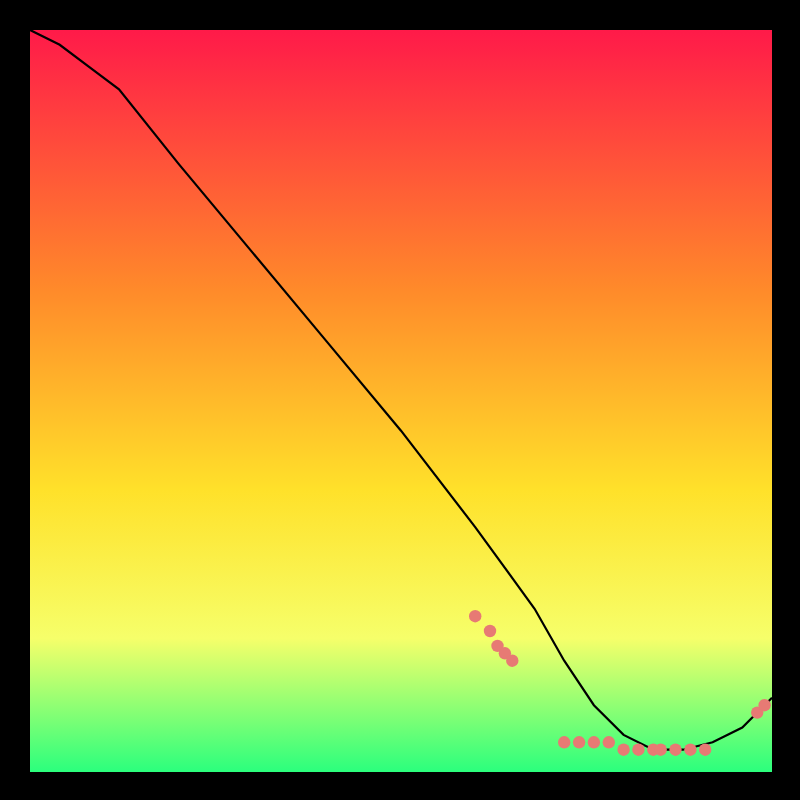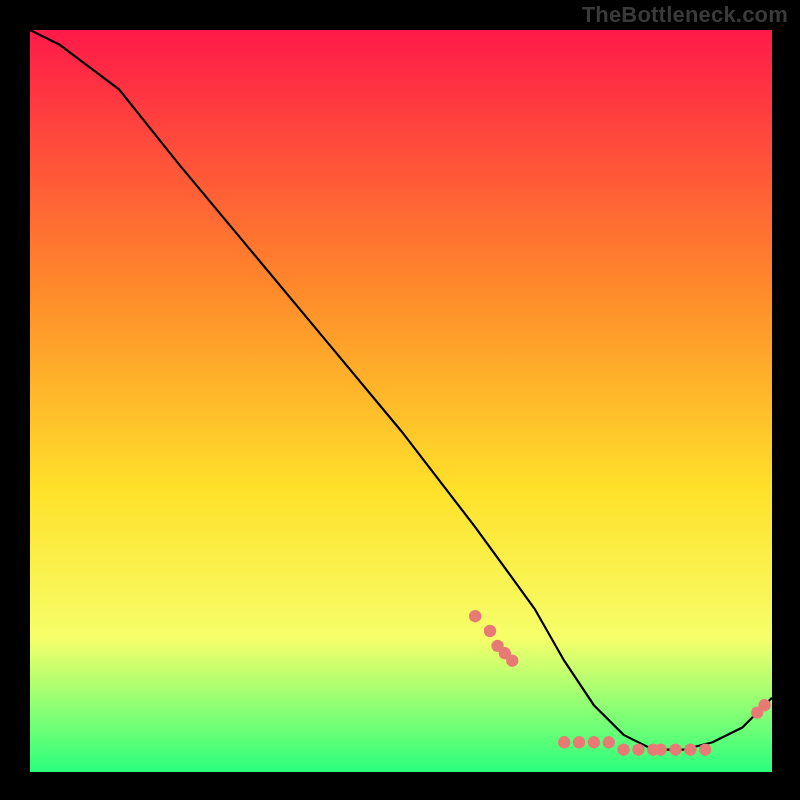--- a/index.html
+++ b/index.html
@@ -34,21 +34,20 @@
     width: 742px;
     height: 742px;
     
   }
   svg { display:block; }
 </style>
 </head>
 <body>
 
 <div class="frame">
-  <div class="watermark">TheBottleneck.com</div>
 
   <div class="plot">
     <svg id="chart-svg" width="742" height="742" viewBox="0 0 742 742">
       <defs>
         <linearGradient id="bg-grad" x1="0" y1="0" x2="0" y2="1">
           <stop class="g0" offset="0%" stop-color="#ff1a49"></stop>
           <stop class="g1" offset="35%" stop-color="#ff8a2a"></stop>
           <stop class="g2" offset="62%" stop-color="#ffe12a"></stop>
           <stop class="g3" offset="82%" stop-color="#f6ff6a"></stop>
           <stop class="g4" offset="100%" stop-color="#2bff7d"></stop>

